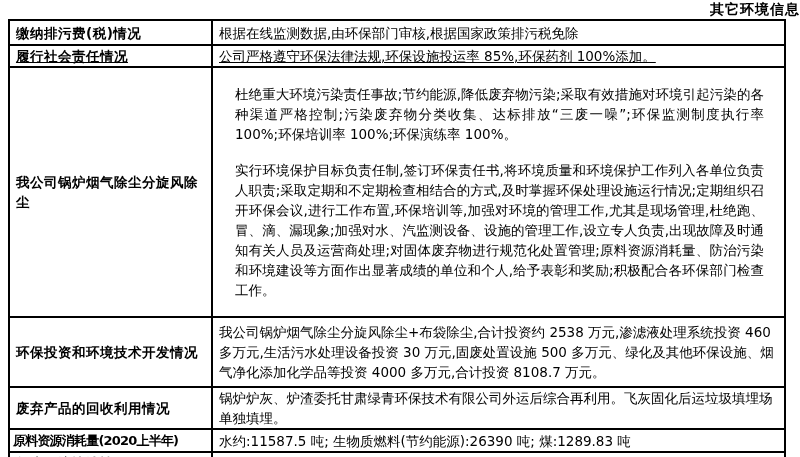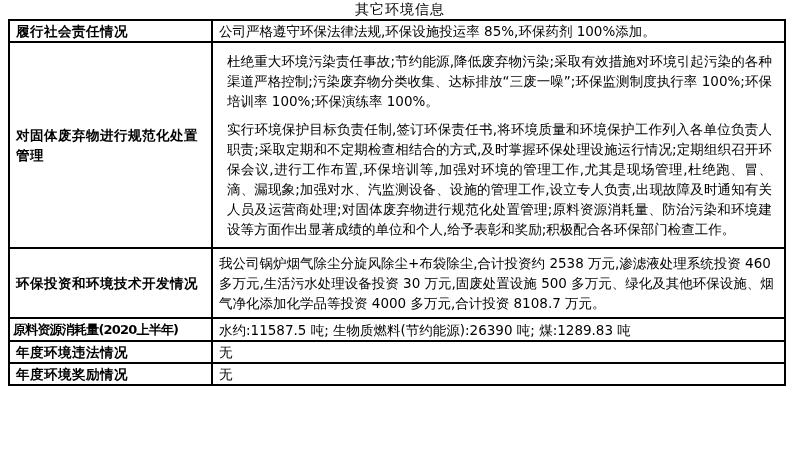--- a/index.html
+++ b/index.html
@@ -10,23 +10,23 @@
     background: #fff;
     font-family: "DejaVu Sans", sans-serif;
     color: #000;
     overflow: hidden;
   }
   .doc-title {
     position: absolute;
     top: 1px;
     left: 0;
     width: 100%;
-    text-align: center;
+    text-align: right;
     font-size: 14px;
-    font-weight: normal;
+    font-weight: bold;
     letter-spacing: 1px;
   }
   table.info-table {
     position: absolute;
     left: 8px;
     top: 19px;
     width: 778px;
     border-collapse: collapse;
     table-layout: fixed;
   }
@@ -46,55 +46,63 @@
   td.label-cell.tight {
     letter-spacing: -0.8px;
     font-size: 13px;
     white-space: nowrap;
     padding-left: 3px;
   }
   td.value-cell {
     padding: 0 4px 0 6px;
   }
   td.value-cell p {
-    margin: 8px;
+    margin: 16px;
     text-align: justify;
   }
   tr.r1 { height: 25px; }
-  tr.r2 { height: 22px; }
+  tr.r2 { height: 22px; text-decoration: underline; }
   tr.r3 { height: 202px; }
   tr.r4 { height: 70px; }
   tr.r5 { height: 37px; }
   tr.r6 { height: 23px; }
   tr.r7 { height: 21px; margin-left: 24px; }
   tr.r8 { height: 22px; border-radius: 7px; }
 </style>
 </head>
 <body>
 
 <div class="page">
 
   <div class="doc-title">其它环境信息</div>
 
   <table class="info-table">
     <tbody>
+      <tr class="r1">
+        <td class="label-cell">缴纳排污费(税)情况</td>
+        <td class="value-cell">根据在线监测数据,由环保部门审核,根据国家政策排污税免除</td>
+      </tr>
       <tr class="r2">
         <td class="label-cell">履行社会责任情况</td>
         <td class="value-cell">公司严格遵守环保法律法规,环保设施投运率 85%,环保药剂 100%添加。</td>
       </tr>
       <tr class="r3">
-        <td class="label-cell">对固体废弃物进行规范化处置管理</td>
+        <td class="label-cell">我公司锅炉烟气除尘分旋风除尘</td>
         <td class="value-cell">
           <p>杜绝重大环境污染责任事故;节约能源,降低废弃物污染;采取有效措施对环境引起污染的各种渠道严格控制;污染废弃物分类收集、达标排放“三废一噪”;环保监测制度执行率 100%;环保培训率 100%;环保演练率 100%。</p>
           <p>实行环境保护目标负责任制,签订环保责任书,将环境质量和环境保护工作列入各单位负责人职责;采取定期和不定期检查相结合的方式,及时掌握环保处理设施运行情况;定期组织召开环保会议,进行工作布置,环保培训等,加强对环境的管理工作,尤其是现场管理,杜绝跑、冒、滴、漏现象;加强对水、汽监测设备、设施的管理工作,设立专人负责,出现故障及时通知有关人员及运营商处理;对固体废弃物进行规范化处置管理;原料资源消耗量、防治污染和环境建设等方面作出显著成绩的单位和个人,给予表彰和奖励;积极配合各环保部门检查工作。</p>
         </td>
       </tr>
       <tr class="r4">
         <td class="label-cell">环保投资和环境技术开发情况</td>
         <td class="value-cell">我公司锅炉烟气除尘分旋风除尘+布袋除尘,合计投资约 2538 万元,渗滤液处理系统投资 460 多万元,生活污水处理设备投资 30 万元,固废处置设施 500 多万元、绿化及其他环保设施、烟气净化添加化学品等投资 4000 多万元,合计投资 8108.7 万元。</td>
+      </tr>
+      <tr class="r5">
+        <td class="label-cell">废弃产品的回收利用情况</td>
+        <td class="value-cell">锅炉炉灰、炉渣委托甘肃绿青环保技术有限公司外运后综合再利用。飞灰固化后运垃圾填埋场单独填埋。</td>
       </tr>
       <tr class="r6">
         <td class="label-cell tight">原料资源消耗量(2020上半年)</td>
         <td class="value-cell">水约:11587.5 吨; 生物质燃料(节约能源):26390 吨; 煤:1289.83 吨</td>
       </tr>
       <tr class="r7">
         <td class="label-cell">年度环境违法情况</td>
         <td class="value-cell">无</td>
       </tr>
       <tr class="r8">

